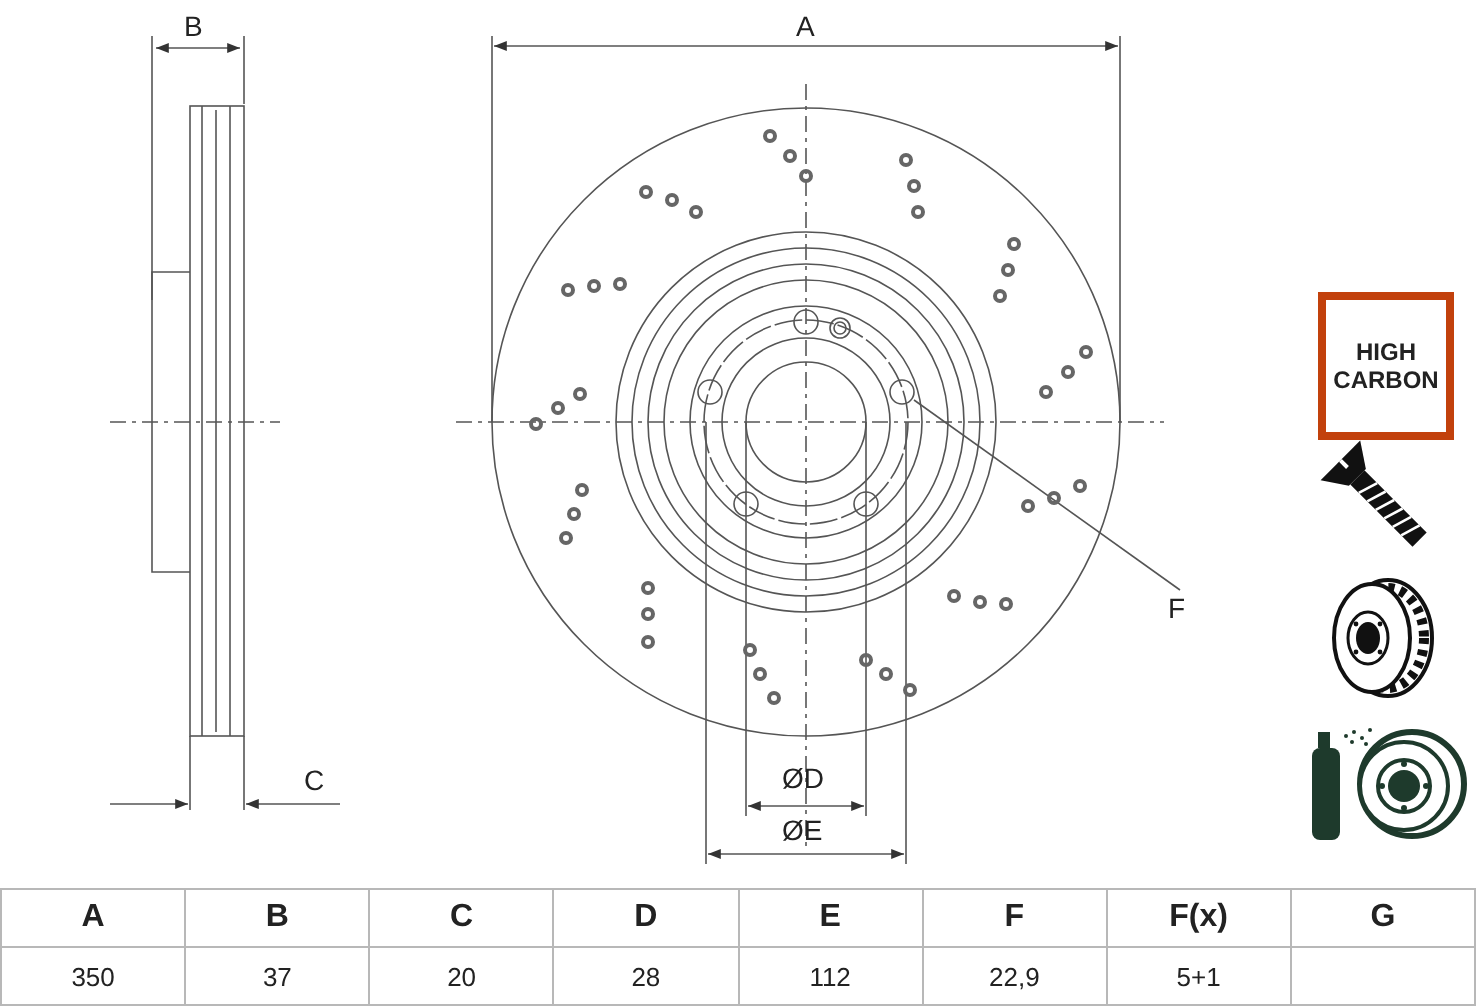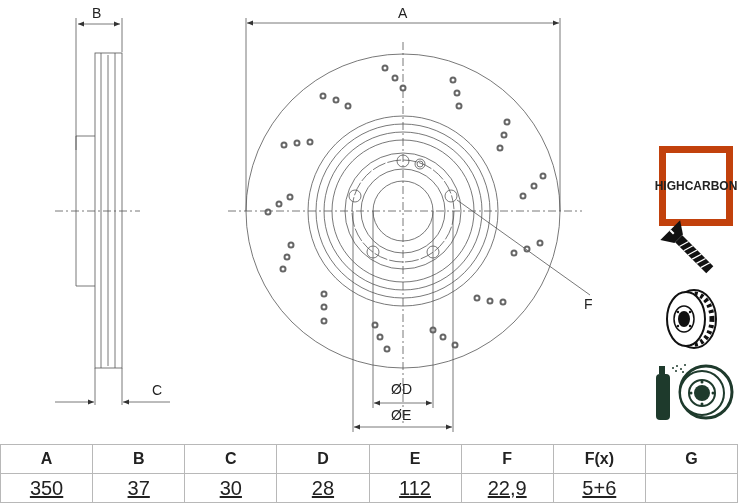--- a/index.html
+++ b/index.html
@@ -2,22 +2,22 @@
 <html><head>
 <meta charset="utf-8">
 <style>
   html, body { margin:0; padding:0; background:#ffffff; }
   body { width:738px; height:504px; position:relative; overflow:hidden; font-family:"Liberation Sans", sans-serif; }
   #drawing { position:absolute; left:0; top:0; width:738px; height:440px; }
   .lbl { font-family:"Liberation Sans", sans-serif; font-size:14px; fill:#222; }
   #spec-table { position:absolute; left:0; top:444px; width:738px; border-collapse:collapse; table-layout:fixed; }
   #spec-table td { border:1px solid #b8b8b8; text-align:center; height:28px; padding:0; color:#222; }
   #spec-table tr.head td { font-weight:bold; font-size:16px; }
-  #spec-table tr.vals td { font-size:20px;text-decoration:underline; }
-  .hc-box { position:absolute; left:659px; top:146px; width:60px; height:66px; border:7px solid #c2410c; display:flex; align-items:center; justify-content:center; text-align:center; font-weight:bold; font-size:12px; line-height:14px; color:#222; flex-direction:row; }
+  #spec-table tr.vals td { font-size:13px; }
+  .hc-box { position:absolute; left:659px; top:146px; width:60px; height:66px; border:4px solid #c2410c; display:flex; align-items:center; justify-content:center; text-align:center; font-weight:bold; font-size:12px; line-height:14px; color:#222; flex-direction:column; }
   .icon { position:absolute; }
 </style>
 </head>
 <body>
 
 <svg id="drawing" viewBox="0 0 738 440" xmlns="http://www.w3.org/2000/svg">
   <defs>
     <marker id="arr" viewBox="0 0 10 10" refX="10" refY="5" markerWidth="8" markerHeight="8" orient="auto-start-reverse">
       <path d="M0,1 L10,5 L0,9 z" fill="#333"></path>
     </marker>
@@ -196,21 +196,21 @@
     <td>C</td>
     <td>D</td>
     <td>E</td>
     <td>F</td>
     <td>F(x)</td>
     <td>G</td>
   </tr>
   <tr class="vals">
     <td>350</td>
     <td>37</td>
-    <td>30</td>
+    <td>20</td>
     <td>28</td>
     <td>112</td>
     <td>22,9</td>
-    <td>5+6</td>
+    <td>5+1</td>
     <td></td>
   </tr>
 </tbody>
   </table>
 
 </body></html>

